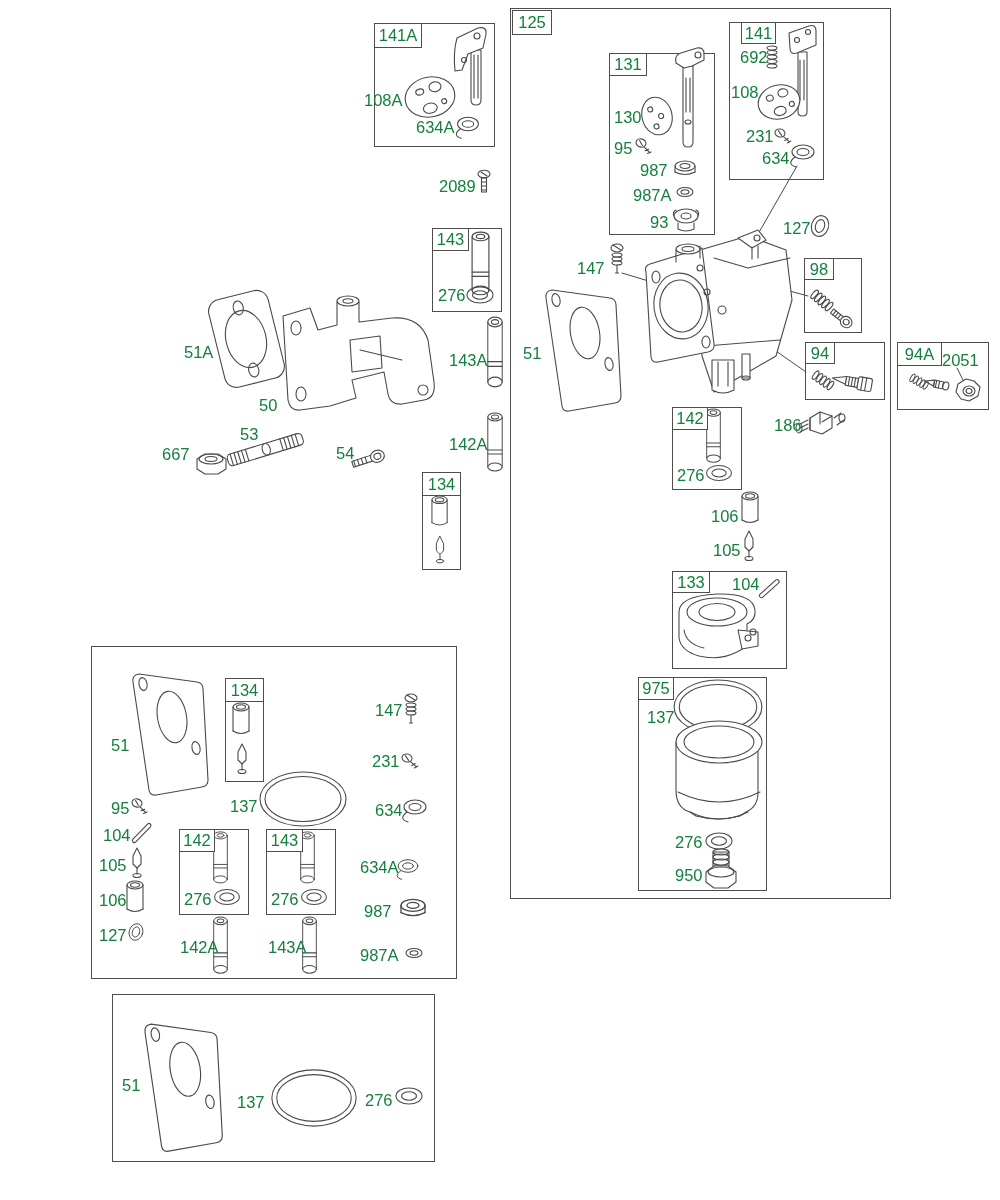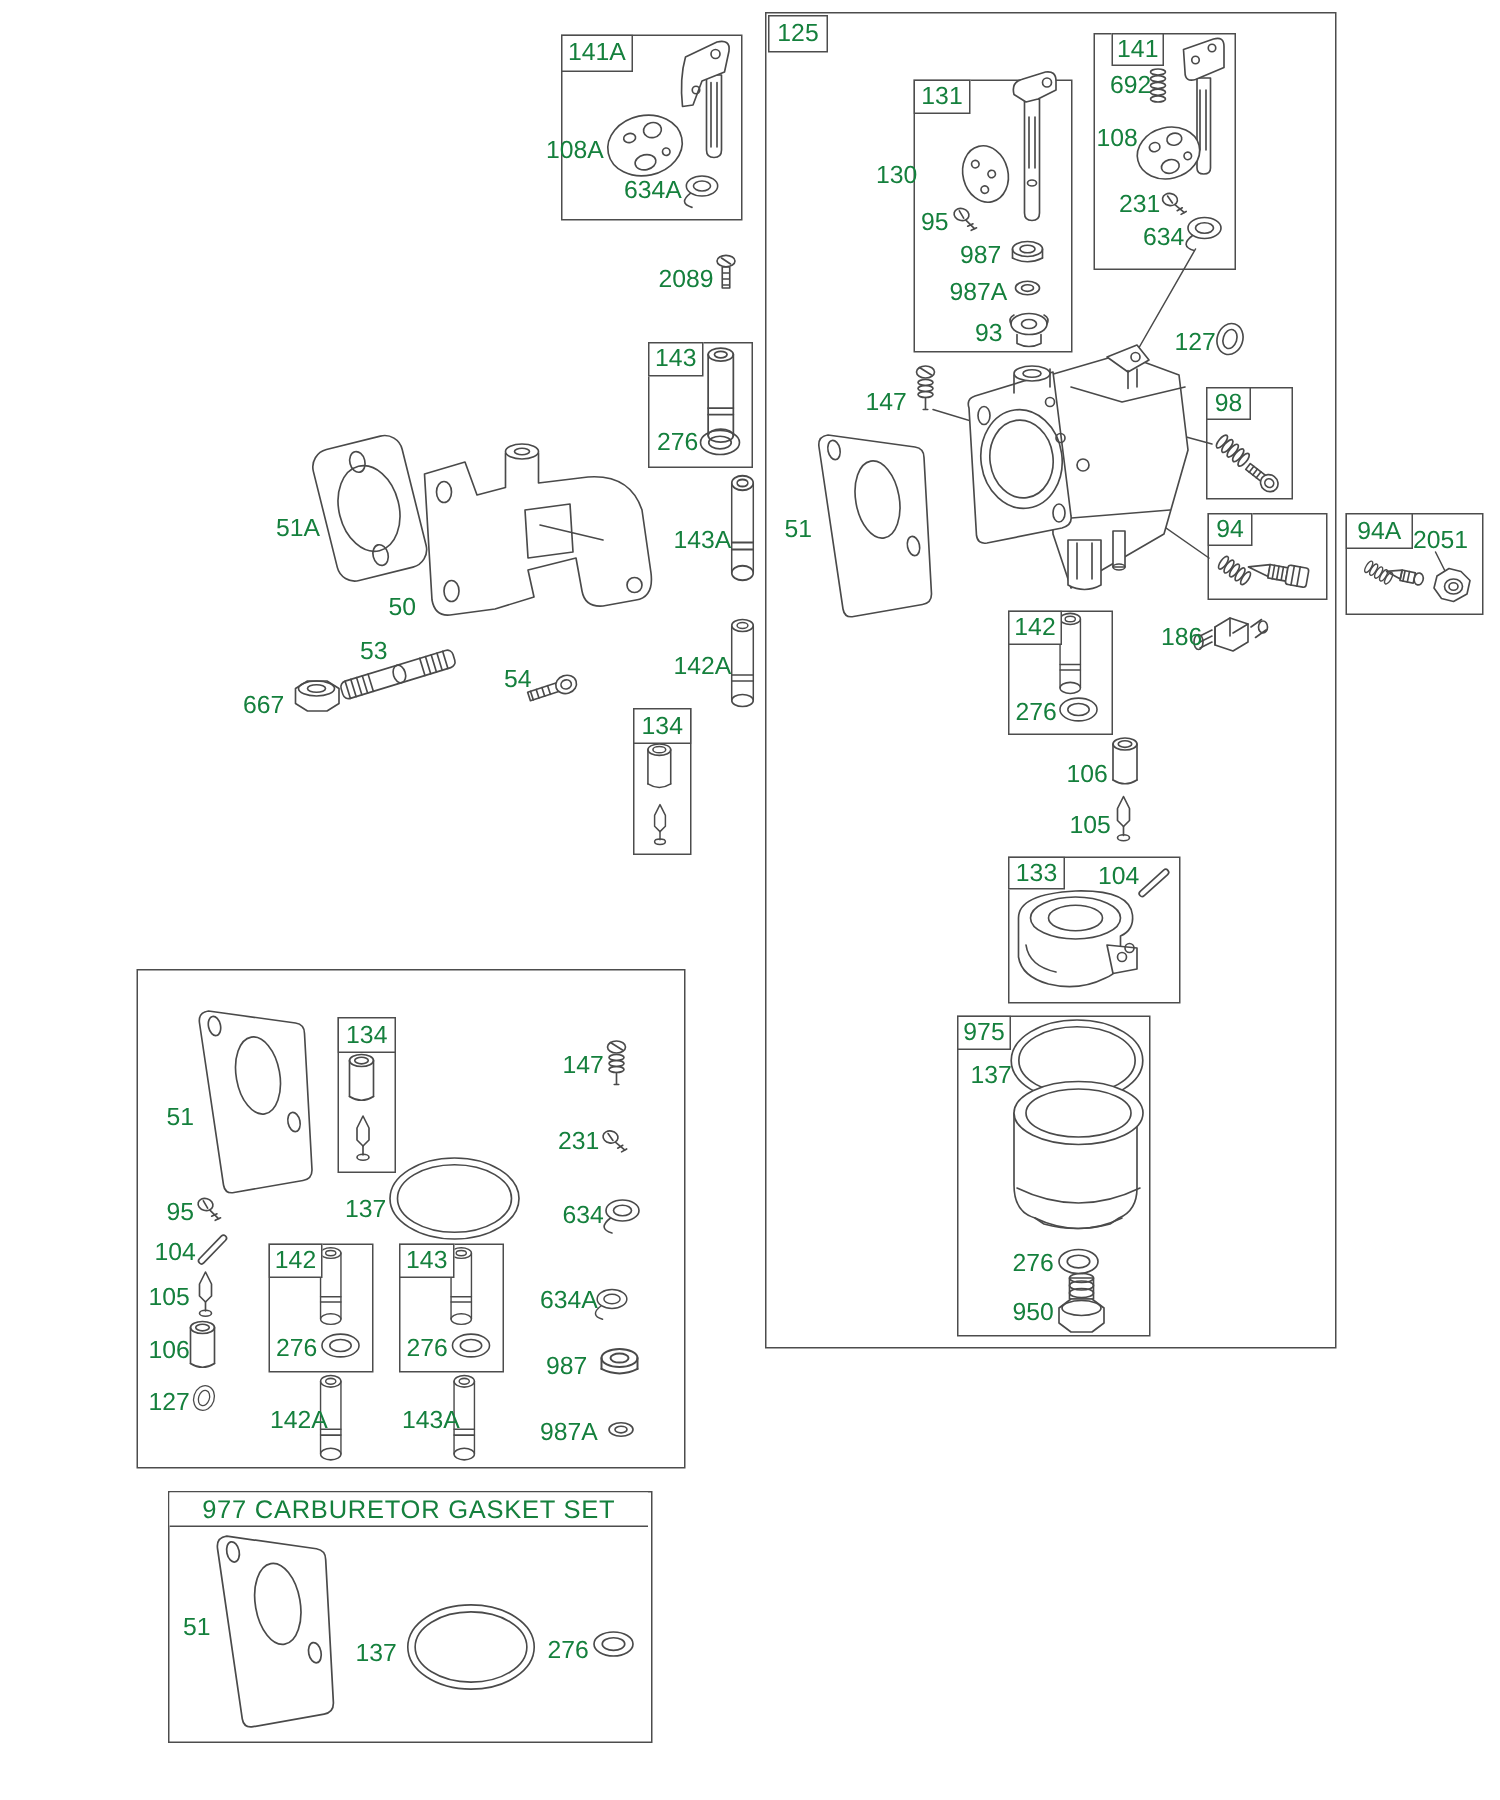--- a/index.html
+++ b/index.html
@@ -374,35 +374,34 @@
   <div class="chip" style="left:897px;top:342px;width:43px;height:22px;">94A</div>
   <div class="chip" style="left:672px;top:407px;width:34px;height:21px;">142</div>
   <div class="chip" style="left:672px;top:571px;width:36px;height:20px;">133</div>
   <div class="chip" style="left:638px;top:677px;width:34px;height:21px;">975</div>
   <div class="chip" style="left:432px;top:228px;width:35px;height:21px;">143</div>
   <div class="chip" style="left:422px;top:472px;width:37px;height:22px;">134</div>
   <div class="chip" style="left:225px;top:678px;width:37px;height:22px;">134</div>
   <div class="chip" style="left:179px;top:829px;width:34px;height:21px;">142</div>
   <div class="chip" style="left:266px;top:829px;width:35px;height:21px;">143</div>
 
-  <div class="band" style="left:113px;top:995px;width:319px;height:22px;">977 CARBURETOR GASKET SET</div>
 
   <div class="pl" style="left:364px;top:92px;text-align:center;">108A</div>
   <div class="pl" style="left:416px;top:119px;">634A</div>
   <div class="pl" style="left:439px;top:178px;">2089</div>
   <div class="pl" style="left:438px;top:287px;">276</div>
   <div class="pl" style="left:184px;top:344px;">51A</div>
   <div class="pl" style="left:259px;top:397px;">50</div>
   <div class="pl" style="left:240px;top:426px;">53</div>
-  <div class="pl" style="left:162px;top:462px;">667</div>
+  <div class="pl" style="left:162px;top:446px;">667</div>
   <div class="pl" style="left:336px;top:445px;">54</div>
   <div class="pl" style="left:449px;top:352px;">143A</div>
   <div class="pl" style="left:449px;top:436px;">142A</div>
 
-  <div class="pl" style="left:584px;top:109px;">130</div>
+  <div class="pl" style="left:614px;top:109px;">130</div>
   <div class="pl" style="left:614px;top:140px;">95</div>
   <div class="pl" style="left:640px;top:162px;">987</div>
   <div class="pl" style="left:633px;top:187px;">987A</div>
   <div class="pl" style="left:650px;top:214px;">93</div>
 
   <div class="pl" style="left:740px;top:49px;">692</div>
   <div class="pl" style="left:731px;top:84px;">108</div>
   <div class="pl" style="left:746px;top:128px;">231</div>
   <div class="pl" style="left:762px;top:150px;">634</div>
 

